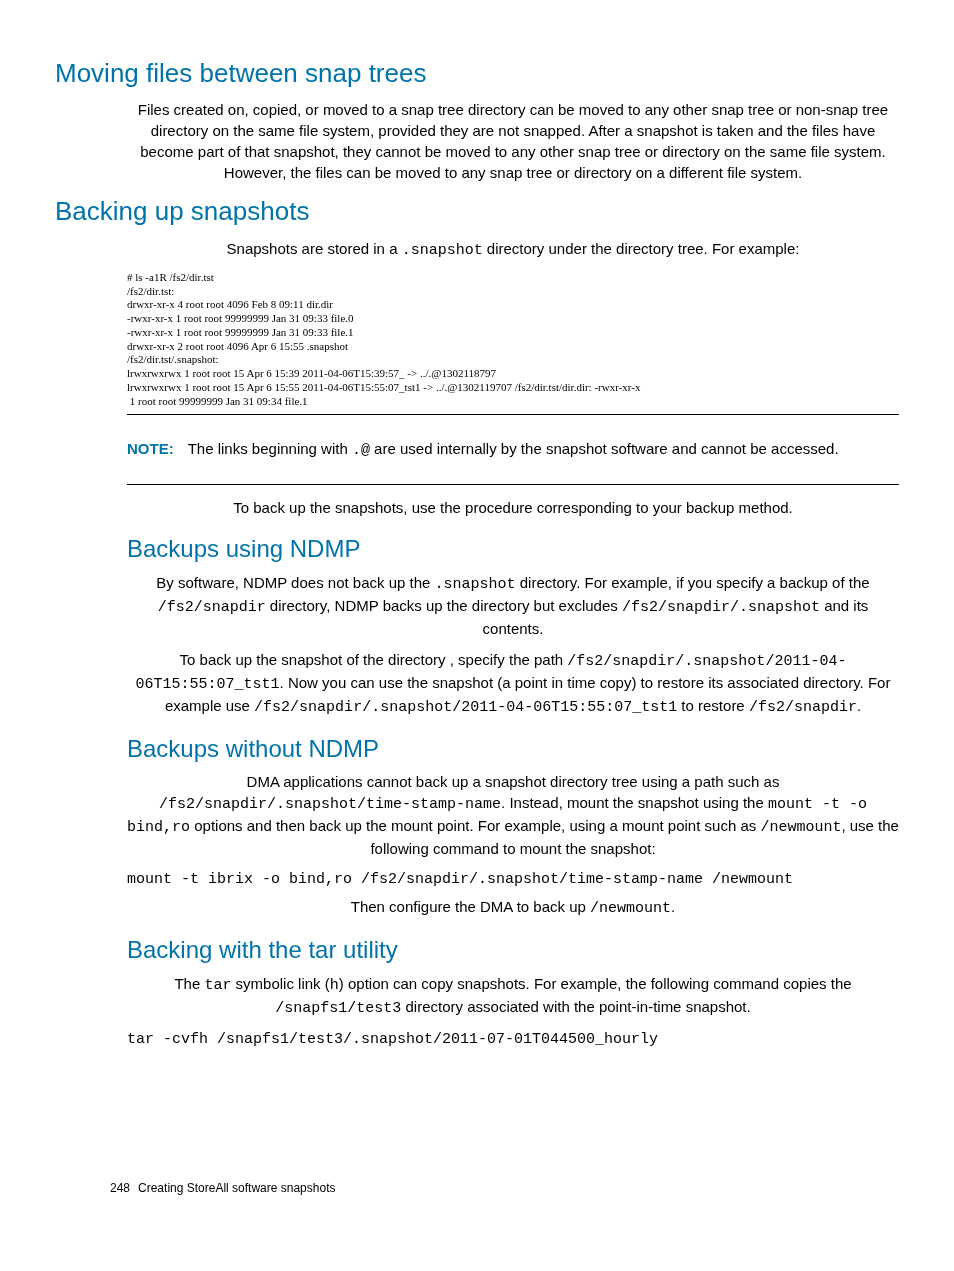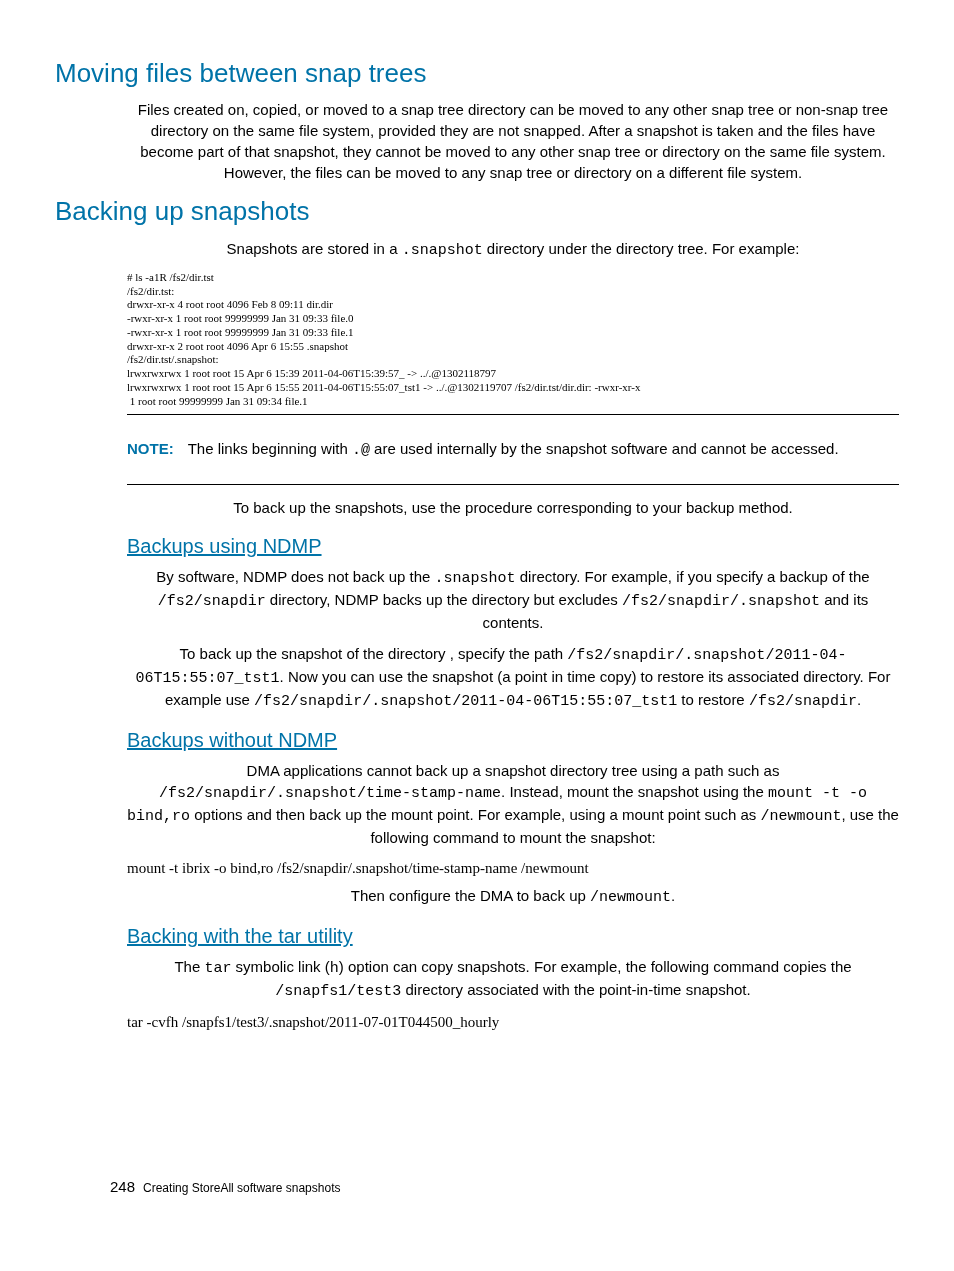--- a/index.html
+++ b/index.html
@@ -17,24 +17,23 @@
     font-family: Arial, Helvetica, sans-serif;
     font-weight: normal;
     font-size: 26px;
     color: #0073a8;
     margin: 0 0 8px 0;
     letter-spacing: 0px;
   }
   h2 {
     font-family: Arial, Helvetica, sans-serif;
     font-weight: normal;
-    font-size: 20px;
+    font-size: 24px;
     color: #0073a8;
     margin: 14px 0 6px 0;
-    text-decoration: underline;
   }
   .body-indent {
     margin-left: 72px;
   }
   p {
     margin: 6px 0 10px 0;
     text-align: center;
   }
   .code-inline {
     font-family: "Courier New", Courier, monospace;
@@ -42,21 +41,21 @@
   }
   pre.code-block {
     font-family: Liberation Serif, serif;
     font-size: 11px;
     line-height: 1.25;
     white-space: pre;
     margin: 4px 0 6px 0;
     overflow: hidden;
   }
   pre.code-block-md {
-    font-family: Liberation Serif, serif;
+    font-family: Liberation Mono, monospace;
     font-size: 15px;
     white-space: pre-wrap;
     margin: 0 0 6px 0;
   }
   .note-box {
     border-top: 1px solid #000;
     border-bottom: 1px solid #000;
     padding: 23px 0;
     margin: 4px 0 12px 0;
   }
@@ -66,21 +65,21 @@
     margin-right: 14px;
   }
   .footer {
     position: absolute;
     left: 55px;
     bottom: 38px;
     font-size: 12px;
     color: #000;
   }
   .page-num {
-    font-size: 15px;
+    font-size: 12px;
     margin-right: 8px;
   }
   .wrap {
     position: relative;
     min-height: 1180px;
   }
 </style>
 </head>
 <body>
 <div class="wrap">

